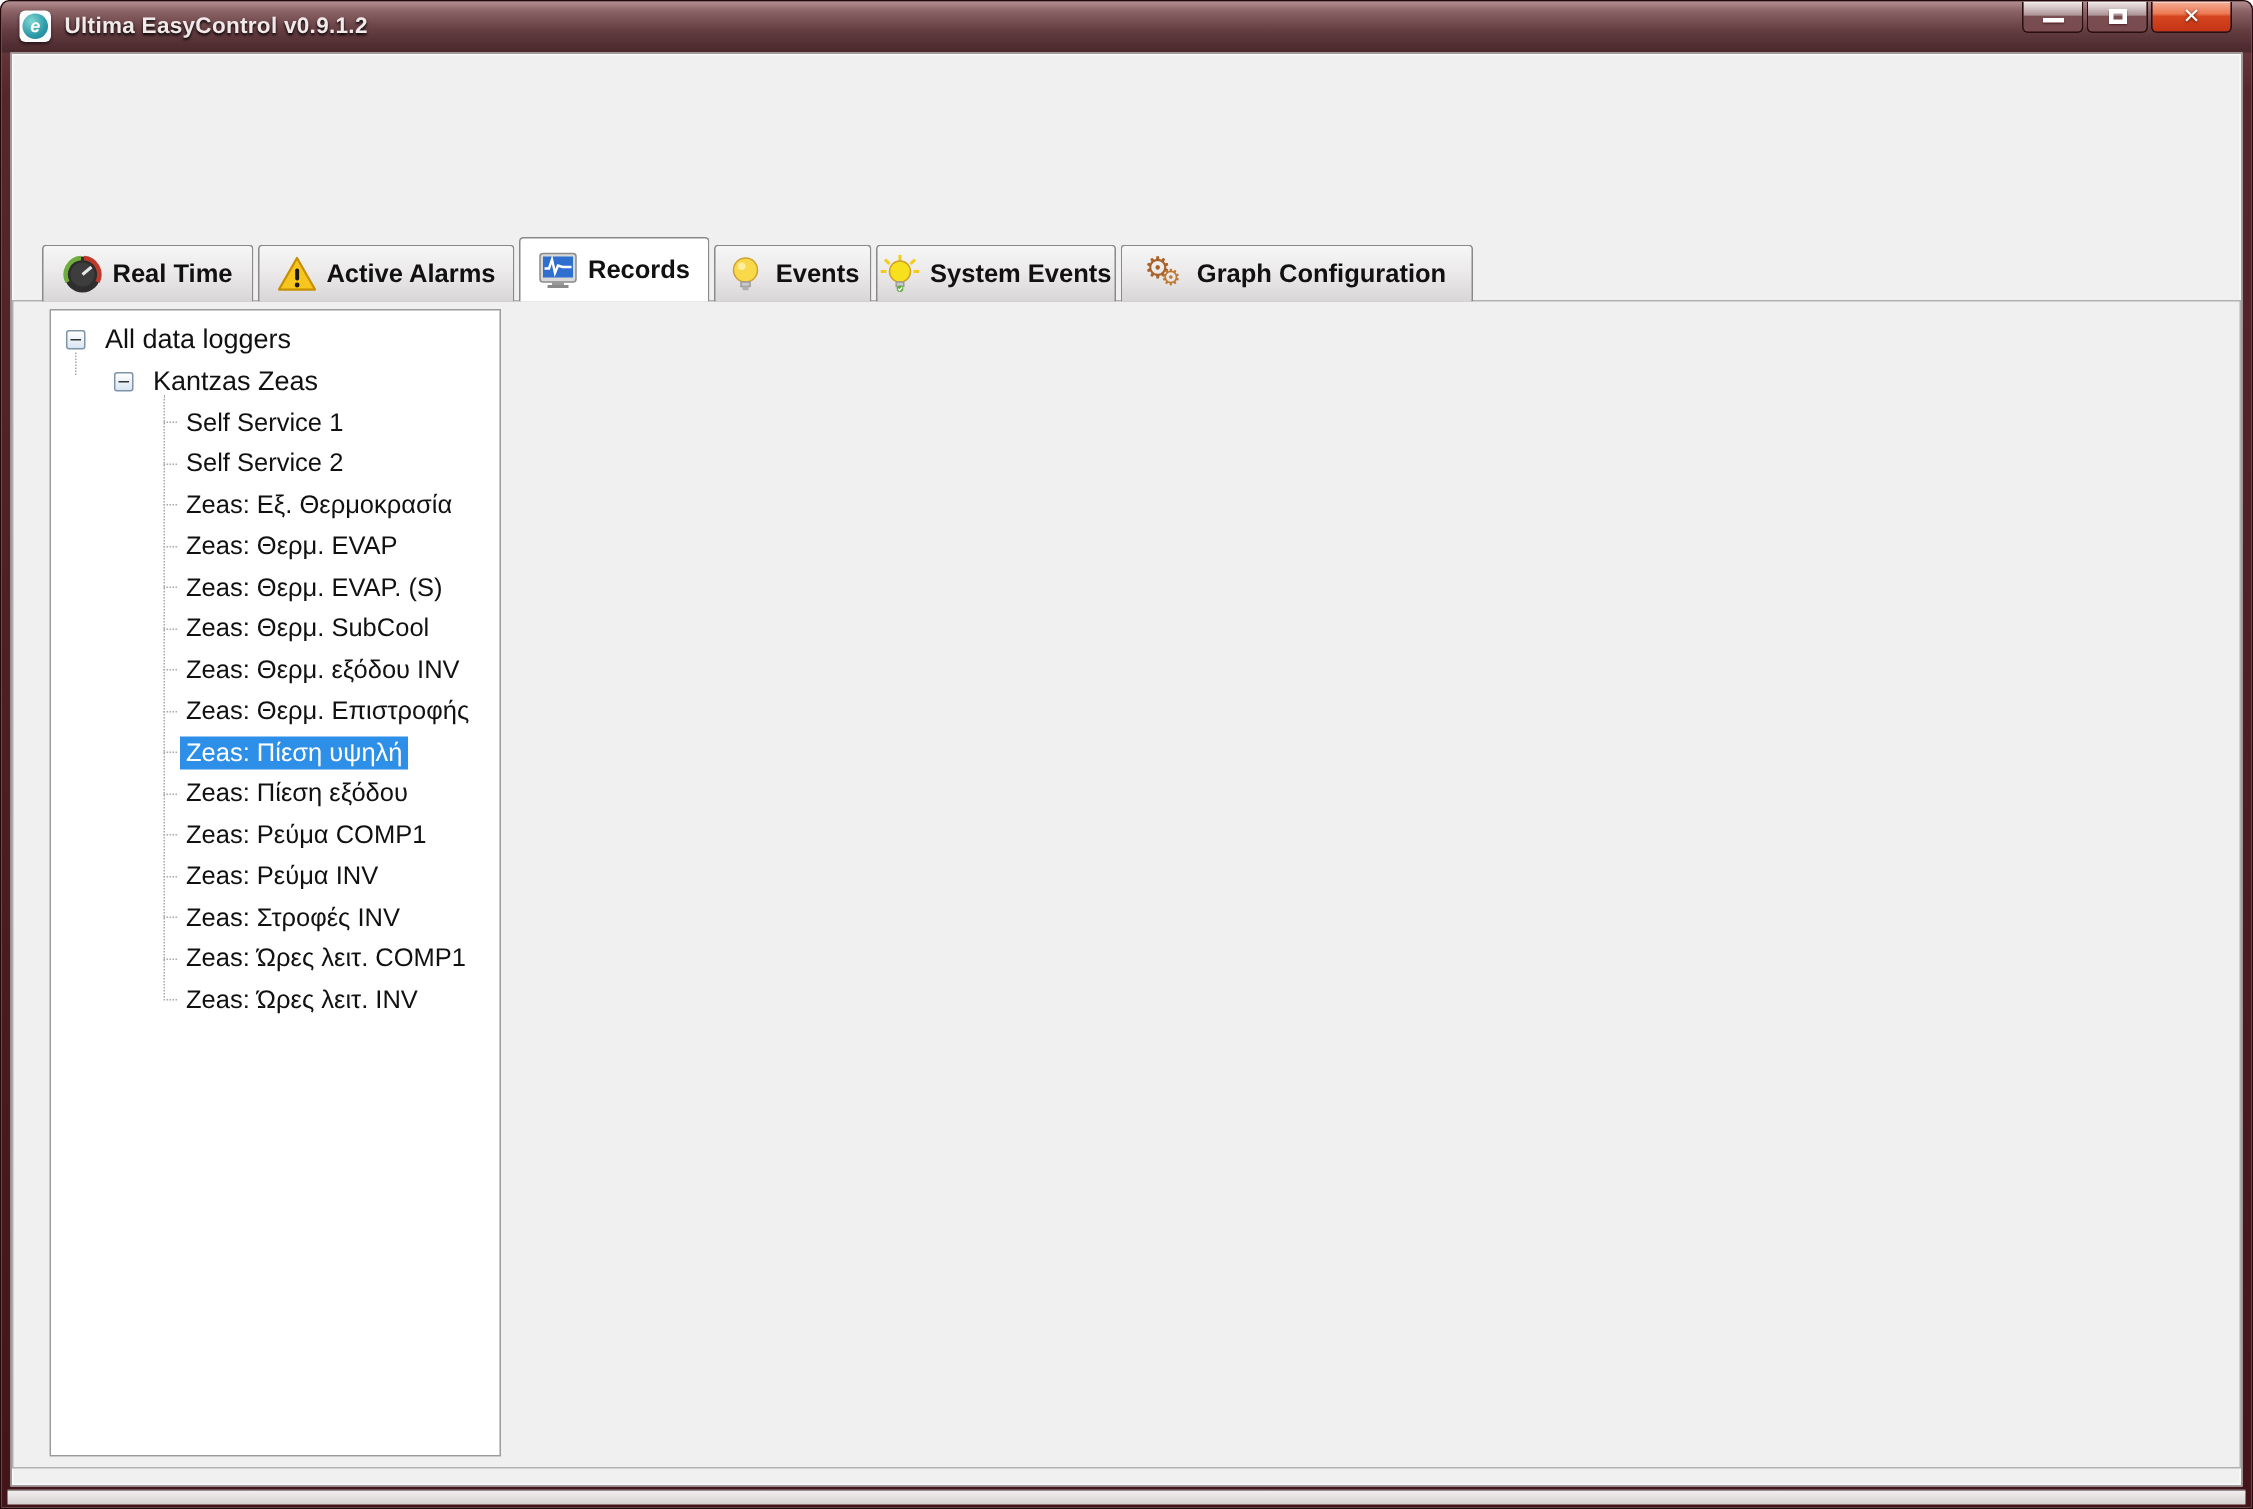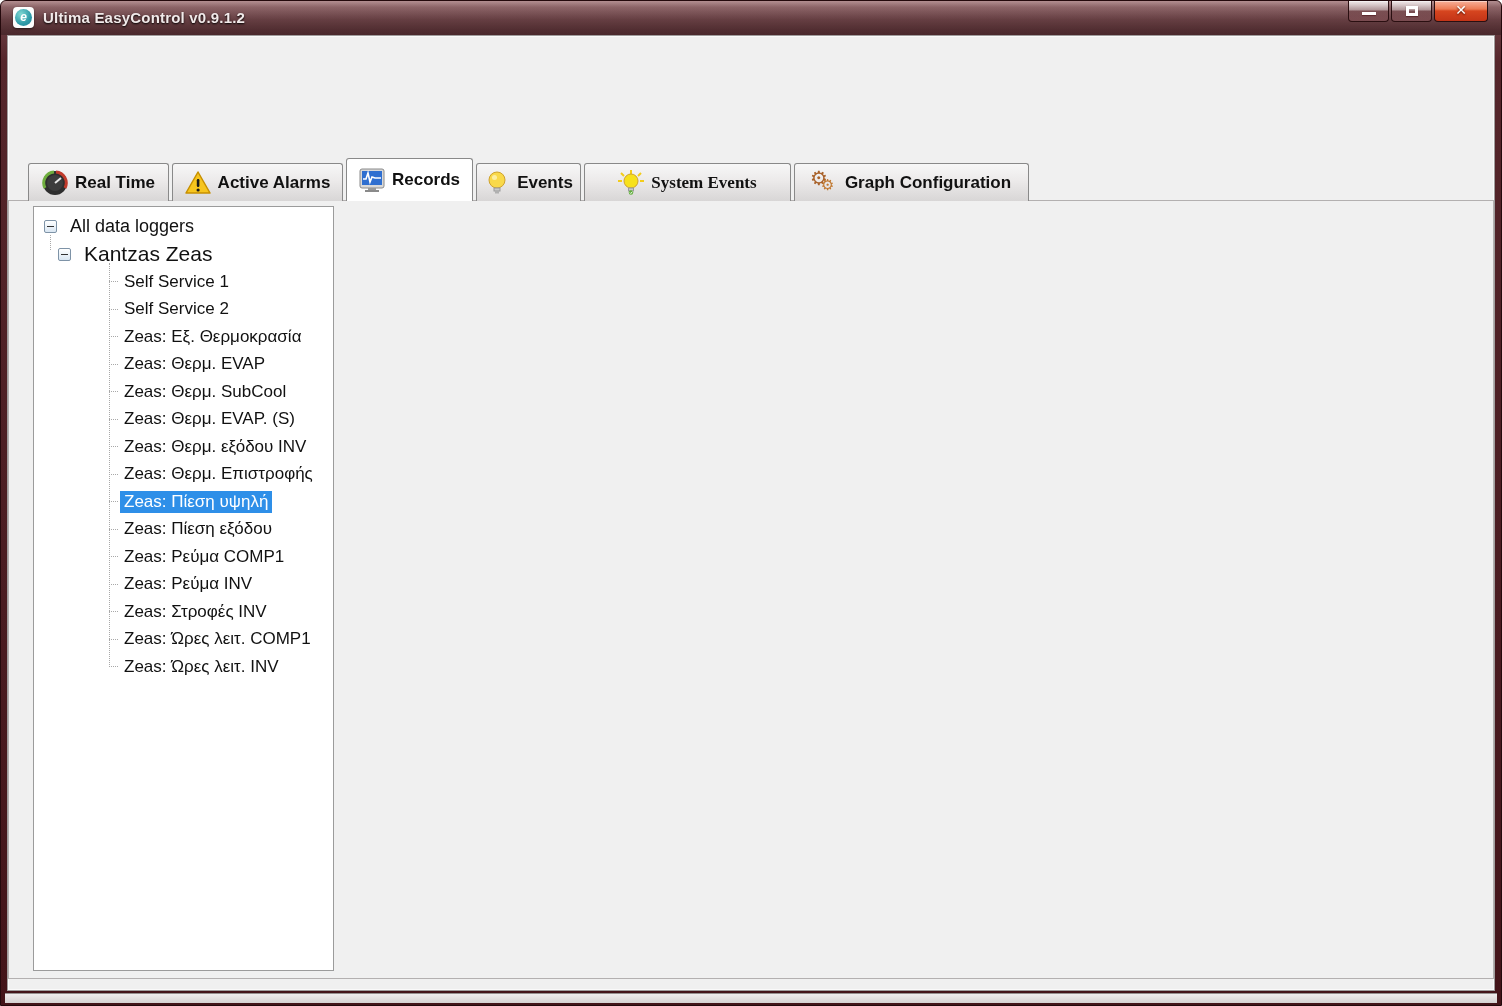--- a/index.html
+++ b/index.html
@@ -45,21 +45,21 @@
   .tab.active{ height:43px; background:#fff; position:relative; z-index:7; }
   .tab-label{ font-size:17px; font-weight:bold; color:#111; white-space:nowrap; }
   .tab-icon{ width:26px; height:26px; display:inline-block; }
   .tabpage{ position:absolute; left:0px; top:164px; width:100%; height:779px;
     border:1px solid #b3b0b0; background:#f0f0f0; z-index:1;}
   
   .tree-panel{ position:absolute; left:25px; top:170px; width:301px; height:765px; background:#fff;
     border:1px solid #9b9b9b; z-index:3; padding-top:5px; overflow:hidden;}
   .tree-row{ position:relative; display:flex; align-items:center; white-space:nowrap;}
   .tree-row.root{ height:28px; padding-left:10px; font-size:18px;}
-  .tree-row.group{ height:28px; padding-left:24px; font-size:21px;align-items:center;}
+  .tree-row.group{ height:28px; padding-left:42px; font-size:18px;align-items:center;}
   .tree-leaf{ height:27.5px; padding-left:86px; font-size:17px; display:flex; align-items:center;}
   .tree-label{ font-weight:normal; color:#111; padding:1px 4px;}
   .tree-leaf.selected .tree-label{ background:#2e8fe8; color:#fff; }
   .minusbox{ width:13px; height:13px; border:1px solid #7e93a7; border-radius:2px; margin-right:9px;
     background:linear-gradient(180deg,#fff,#d9e6f2); position:relative; flex:none;}
   .minusbox::after{ content:""; position:absolute; left:2px; top:5px; width:7px; height:1px; background:#333;}
   .tree-vline{ position:absolute; border-left:1px dotted #a8a8a8; width:0; }
   .tree-hstub{ position:absolute; border-top:1px dotted #a8a8a8; height:0; }
   
   .datepick{ position:absolute; height:33px; width:320px; background:#fff; border:1px solid #bdbdbd;
@@ -171,21 +171,21 @@
         <span class="tab-icon">
           <svg width="26" height="26" viewBox="0 0 26 26">
             <circle cx="13" cy="10" r="8" fill="#f9d94a" stroke="#cfa22e"></circle>
             <circle cx="10.5" cy="7.5" r="2.5" fill="#fdeea0"></circle>
             <rect x="10" y="18" width="6" height="3" fill="#c9c9c9" stroke="#9a9a9a"></rect>
             <rect x="11" y="21" width="4" height="2.5" fill="#b0b0b0"></rect>
           </svg>
         </span>
         <span class="tab-label">Events</span>
       </div>
-      <div class="tab" style="width:207px;font-family:Liberation Serif, serif;">
+      <div class="tab" style="width:160px;">
         <span class="tab-icon">
           <svg width="26" height="26" viewBox="0 0 26 26">
             <g stroke="#f3cc1a" stroke-width="2">
               <line x1="13" y1="0" x2="13" y2="4"></line>
                 <line x1="3" y1="3" x2="6" y2="6"></line>
               <line x1="23" y1="3" x2="20" y2="6"></line>
                 <line x1="0" y1="11" x2="4" y2="11"></line>
               <line x1="22" y1="11" x2="26" y2="11"></line>
             </g>
             <circle cx="13" cy="11" r="7" fill="#f7e11c" stroke="#cfa22e"></circle>
@@ -227,25 +227,25 @@
       <div class="tree-leaf">
           <span class="tree-hstub" style="left:75px; width:9px;"></span>
           <span class="tree-label">Zeas: Εξ. Θερμοκρασία</span>
         </div>
       <div class="tree-leaf">
           <span class="tree-hstub" style="left:75px; width:9px;"></span>
           <span class="tree-label">Zeas: Θερμ. EVAP</span>
         </div>
       <div class="tree-leaf">
           <span class="tree-hstub" style="left:75px; width:9px;"></span>
+          <span class="tree-label">Zeas: Θερμ. EVAP. (S)</span>
+        </div>
+      <div class="tree-leaf">
+          <span class="tree-hstub" style="left:75px; width:9px;"></span>
           <span class="tree-label">Zeas: Θερμ. SubCool</span>
-        </div>
-      <div class="tree-leaf">
-          <span class="tree-hstub" style="left:75px; width:9px;"></span>
-          <span class="tree-label">Zeas: Θερμ. EVAP. (S)</span>
         </div>
       <div class="tree-leaf">
           <span class="tree-hstub" style="left:75px; width:9px;"></span>
           <span class="tree-label">Zeas: Θερμ. εξόδου INV</span>
         </div>
       <div class="tree-leaf">
           <span class="tree-hstub" style="left:75px; width:9px;"></span>
           <span class="tree-label">Zeas: Θερμ. Επιστροφής</span>
         </div>
       <div class="tree-leaf selected">

